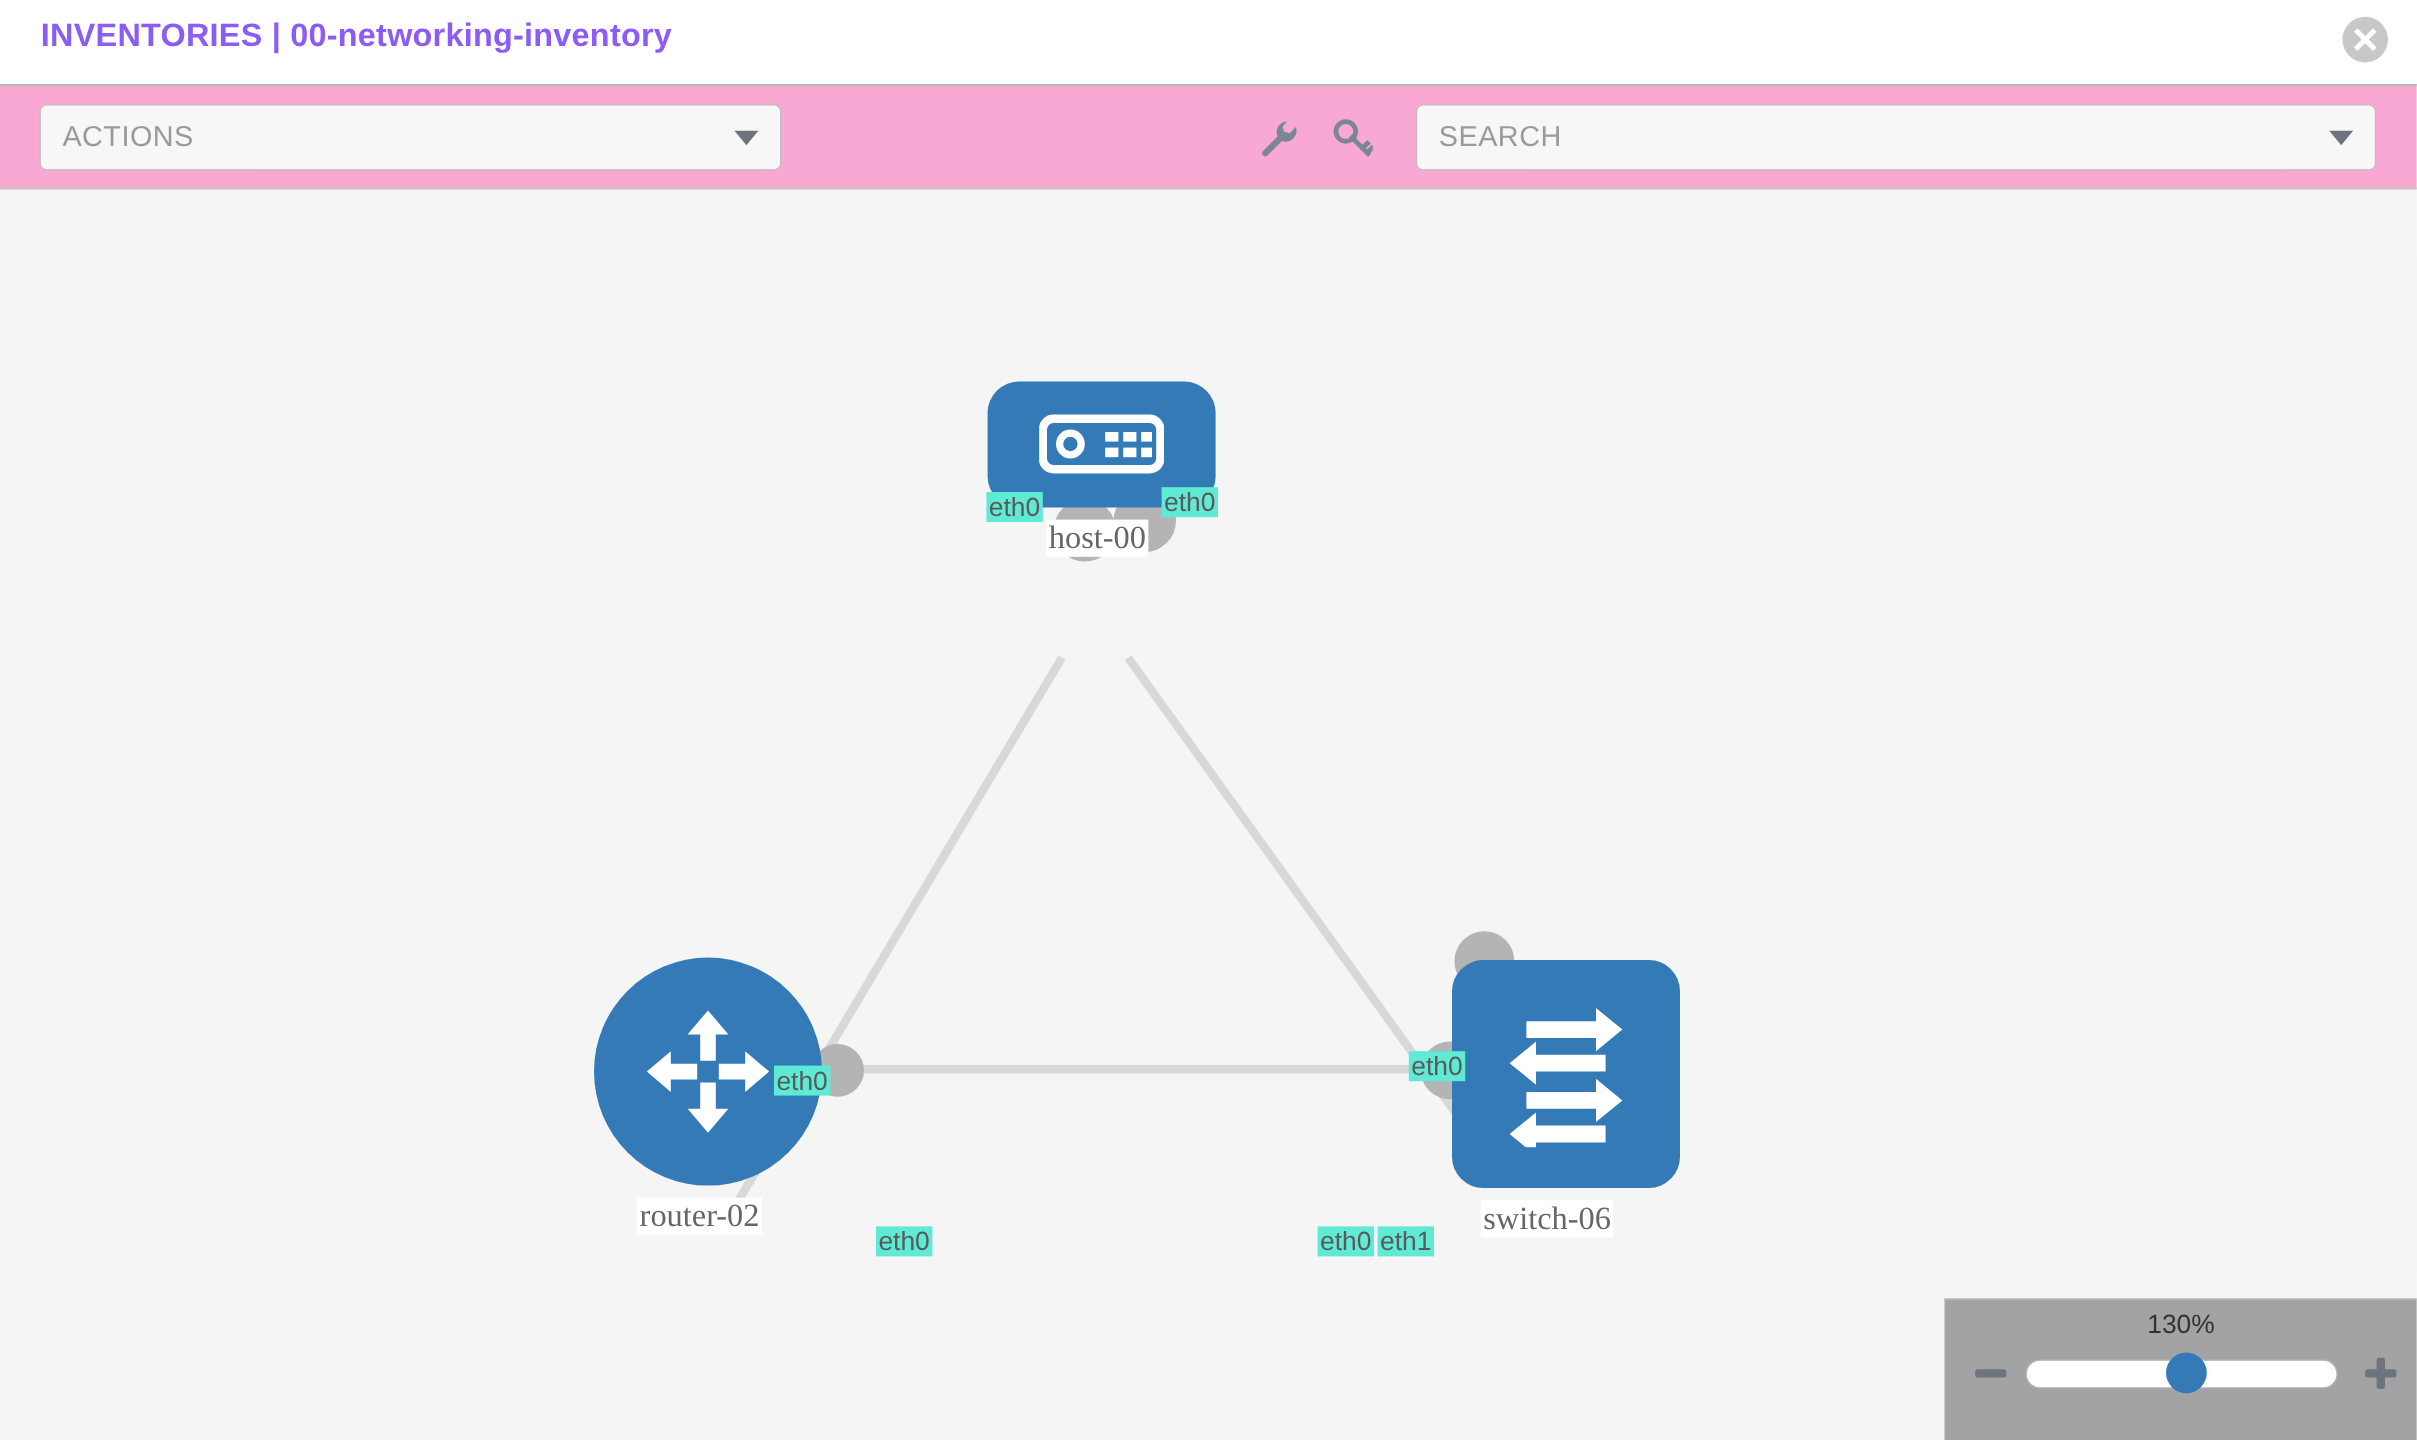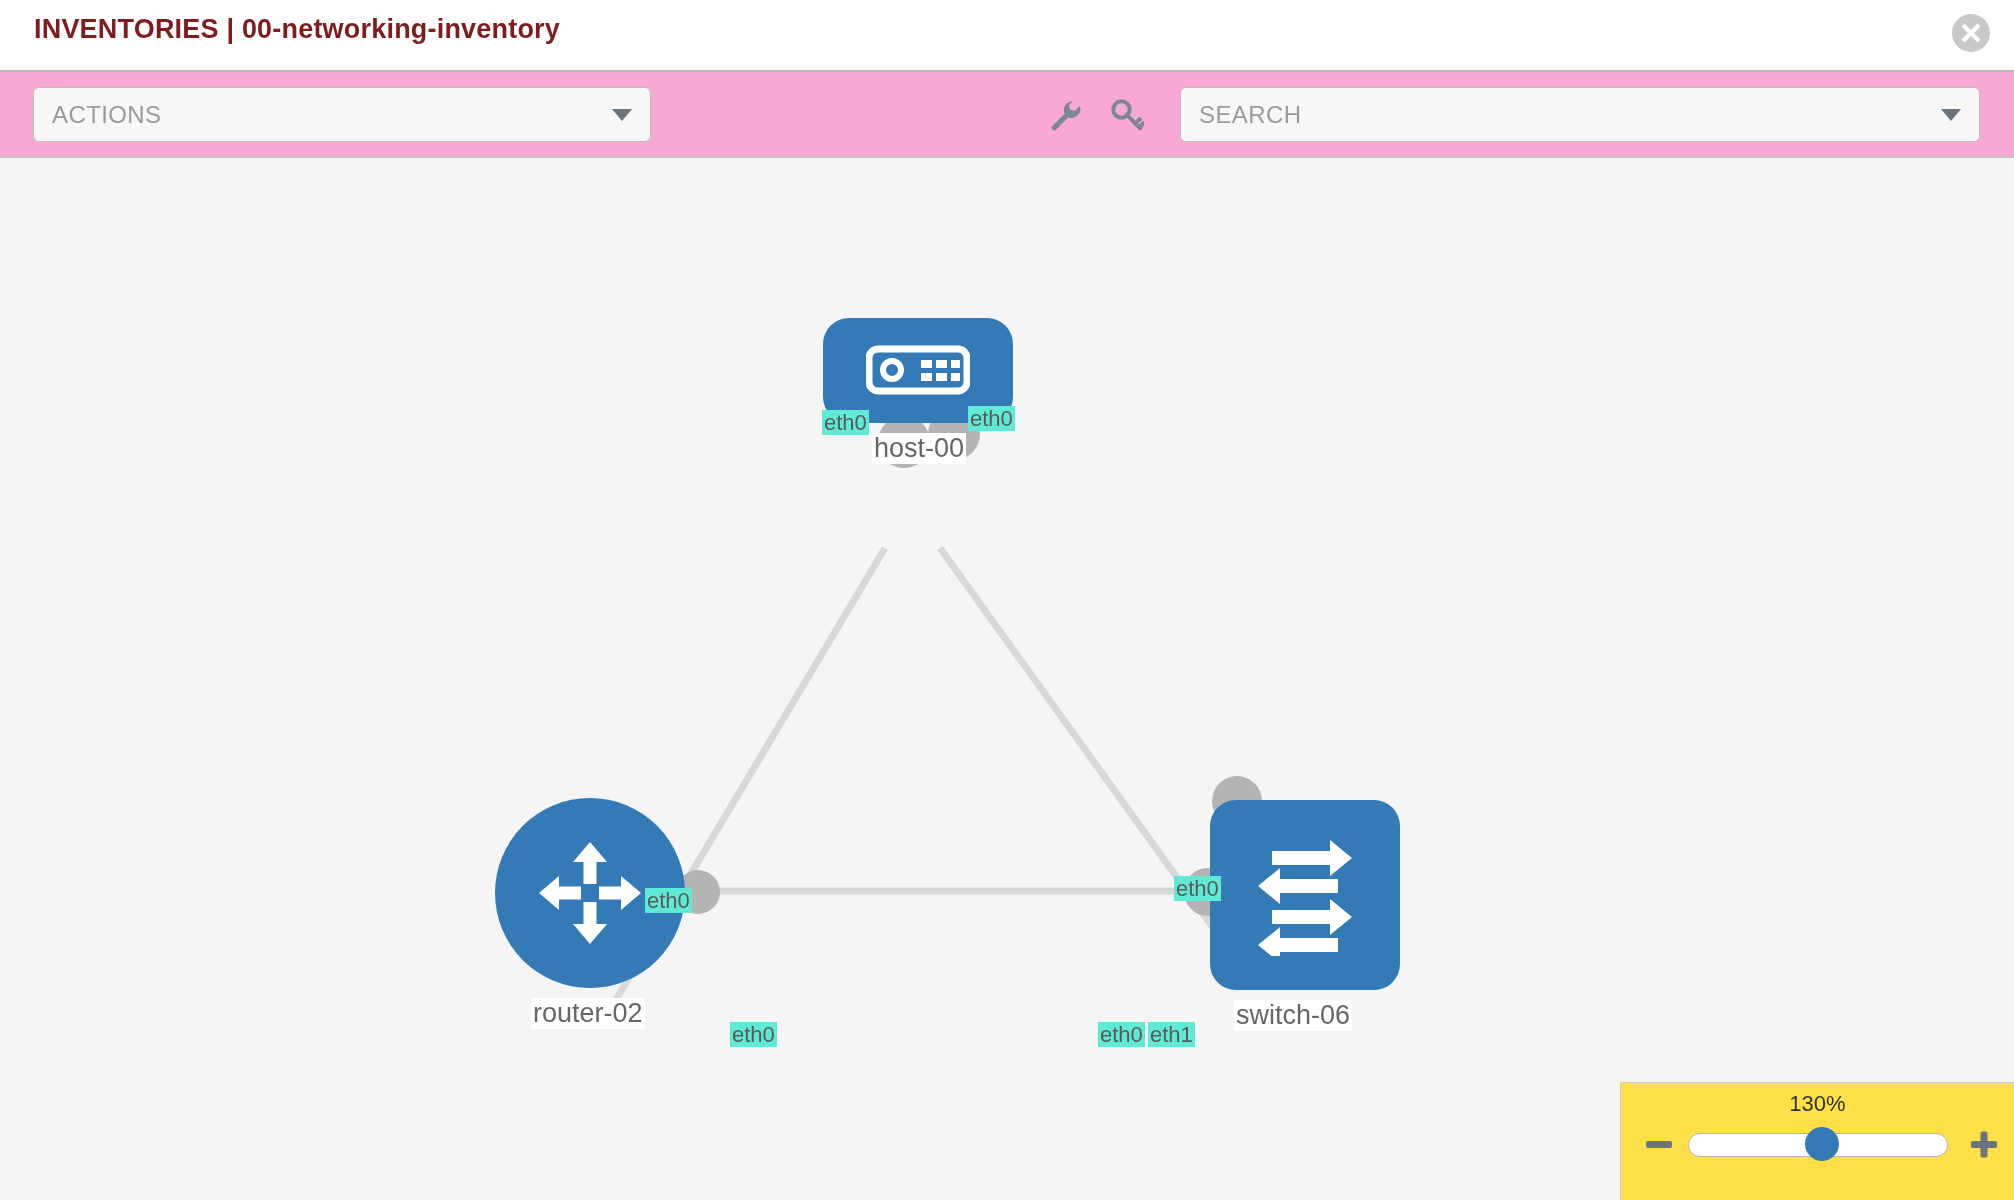--- a/index.html
+++ b/index.html
@@ -23,21 +23,21 @@
     position: absolute;
     left: 0; top: 0;
     width: 2014px; height: 70px;
     background: #ffffff;
   }
   .header-title {
     position: absolute;
     left: 34px; top: 14px;
     font-size: 27px;
     font-weight: bold;
-    color: #7f1d1d;
+    color: #8b5cf6;
     letter-spacing: 0.2px;
     white-space: nowrap;
   }
   .close-btn {
     position: absolute;
     right: 24px; top: 14px;
     width: 38px; height: 38px;
     border-radius: 50%;
     background: #c8c8c8;
     cursor: pointer;
@@ -100,20 +100,21 @@
   }
   .canvas-svg {
     position: absolute; left: 0; top: 0;
     width: 2014px; height: 1042px;
   }
 
   
   .node {
     position: absolute;
     cursor: pointer;
+    font-family: Liberation Serif, serif;
   }
   .node-shape {
     position: absolute;
     left: 0; top: 0;
     background: #337ab7;
   }
   .shape-rounded { border-radius: 26px; }
   .shape-circle  { border-radius: 50%; }
 
   .node-label {
@@ -140,21 +141,21 @@
     white-space: nowrap;
     padding: 0 2px;
     line-height: 1.15;
   }
 
   
   .zoom-panel {
     position: absolute;
     left: 1620px; top: 1082px;
     width: 394px; height: 118px;
-    background: #fde047;
+    background: #a3a3a3;
     border: 1px solid #c9c9c9;
     border-right: none;
     border-bottom: none;
   }
   .zoom-value {
     position: absolute;
     top: 8px; left: 0; width: 100%;
     text-align: center;
     font-size: 22px;
     color: #333333;

